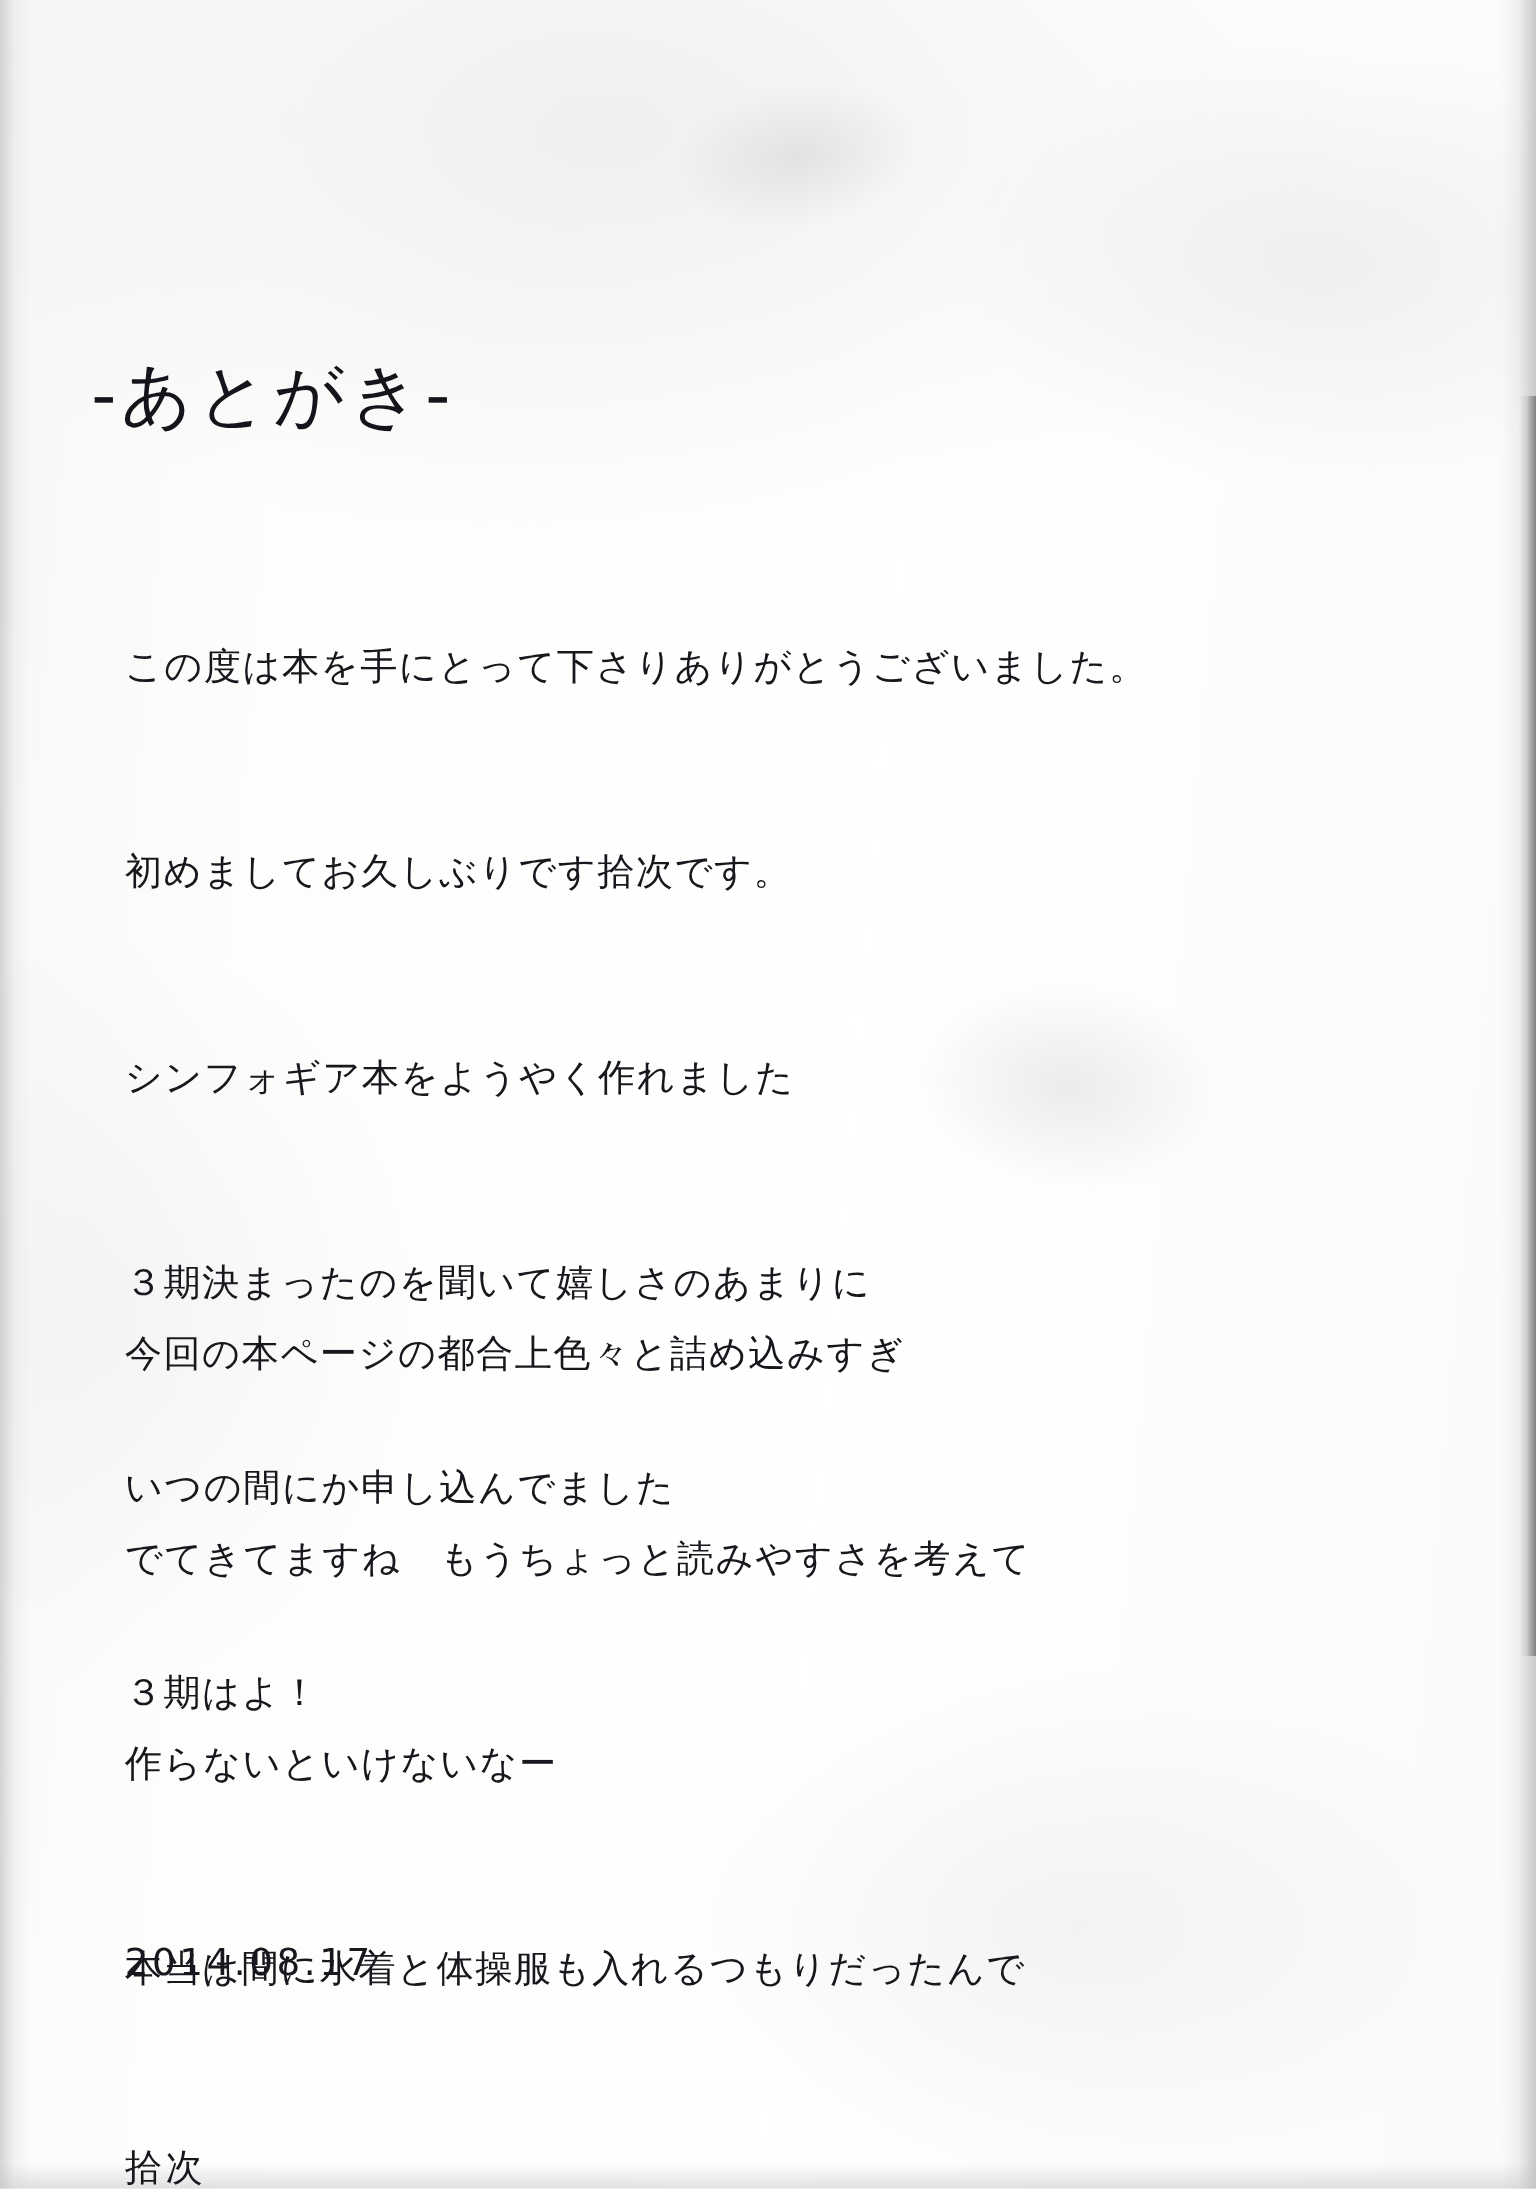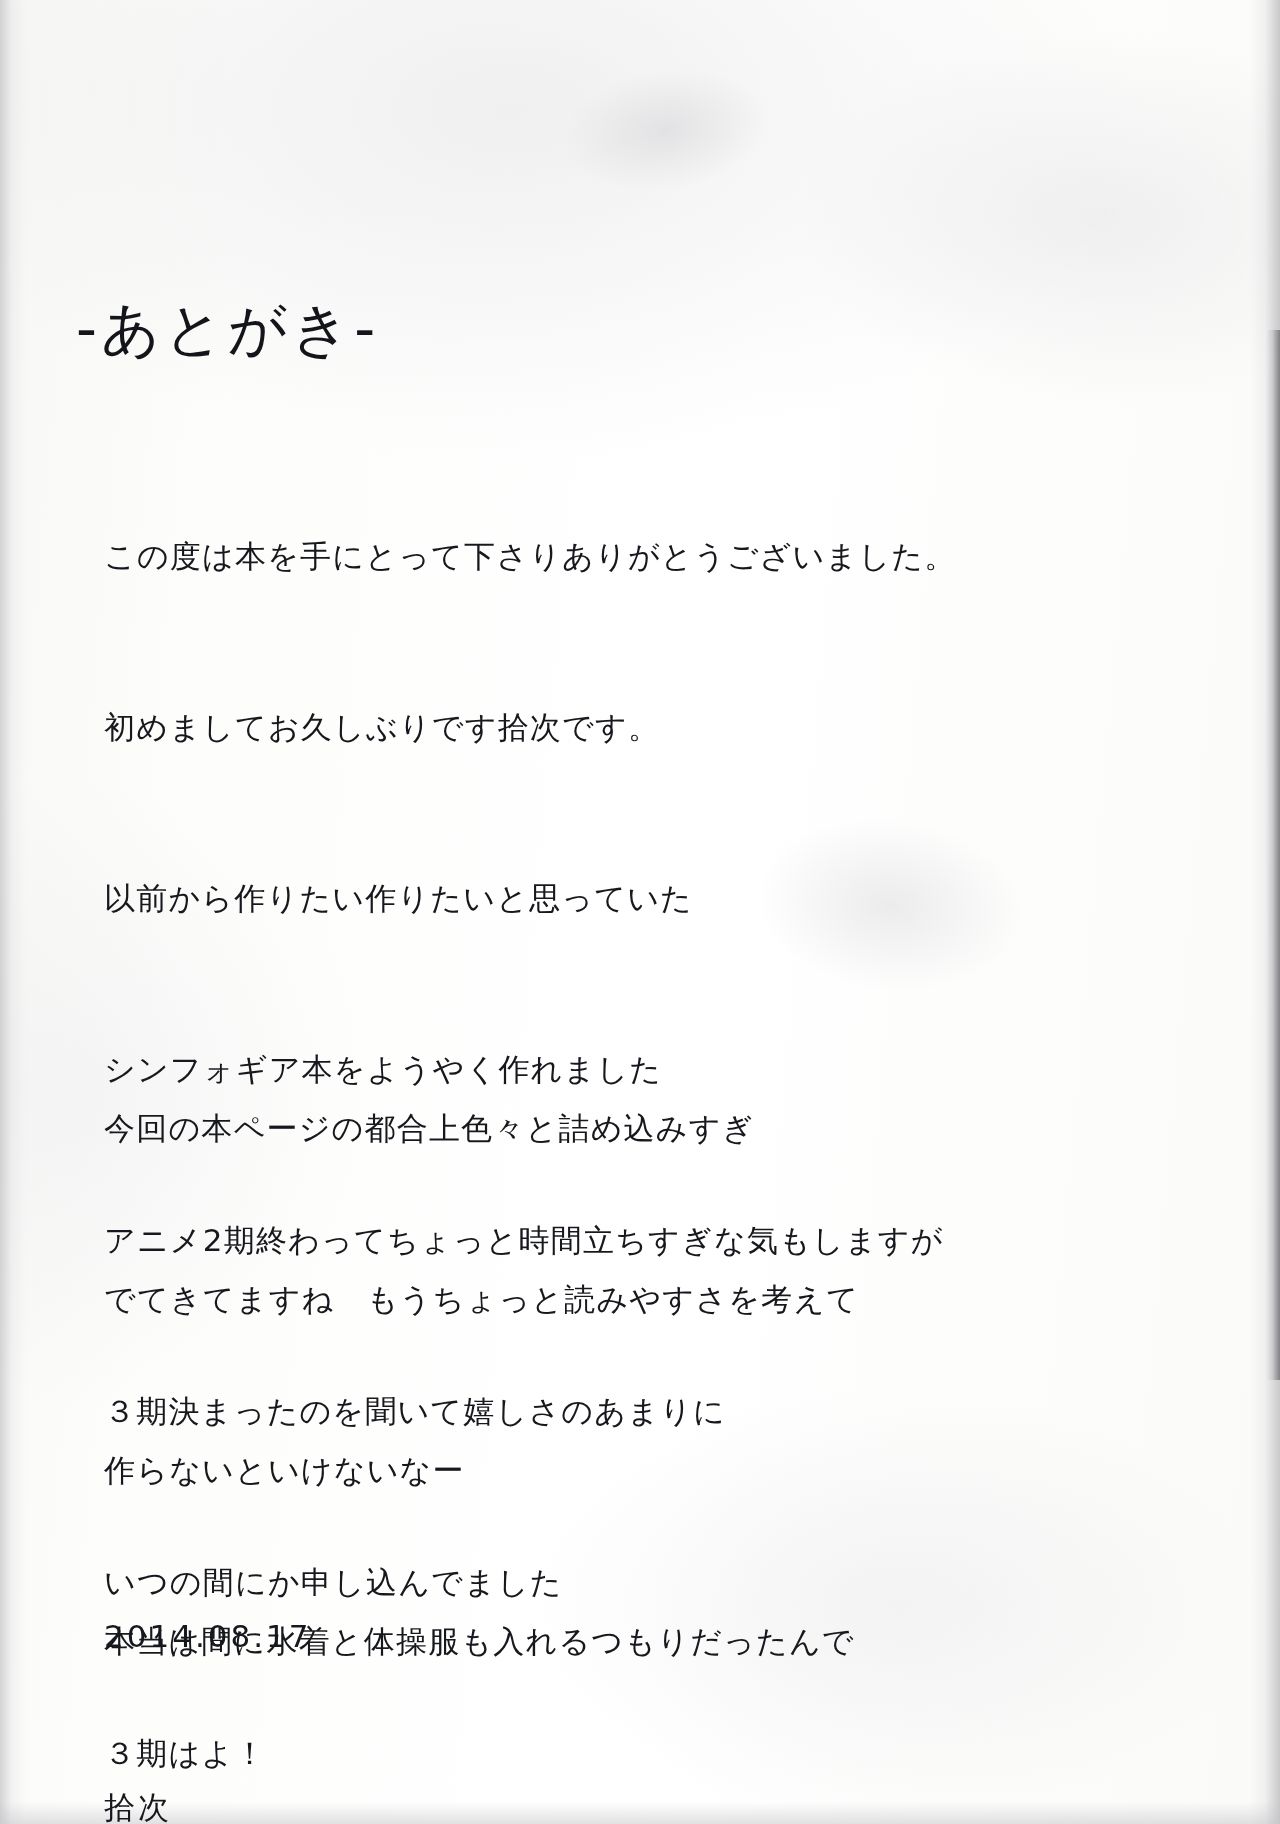--- a/index.html
+++ b/index.html
@@ -112,23 +112,21 @@
 <div class="edge-right-dark"></div>
 <div class="edge-bottom"></div>
 
 <div class="content">
 
   <div class="afterword-title">-あとがき-</div>
 
   <div class="body-block block-1">
     <span class="body-line">この度は本を手にとって下さりありがとうございました。</span>
     <span class="body-line">初めましてお久しぶりです拾次です。</span>
-    <span class="body-line">以前から作りたい作りたいと思っていた</span>
     <span class="body-line">シンフォギア本をようやく作れました</span>
-    <span class="body-line">アニメ2期終わってちょっと時間立ちすぎな気もしますが</span>
     <span class="body-line">３期決まったのを聞いて嬉しさのあまりに</span>
     <span class="body-line">いつの間にか申し込んでました</span>
     <span class="body-line">３期はよ！</span>
   </div>
 
   <div class="body-block block-2">
     <span class="body-line">今回の本ページの都合上色々と詰め込みすぎ</span>
     <span class="body-line">でてきてますね　もうちょっと読みやすさを考えて</span>
     <span class="body-line">作らないといけないなー</span>
     <span class="body-line">本当は間に水着と体操服も入れるつもりだったんで</span>

